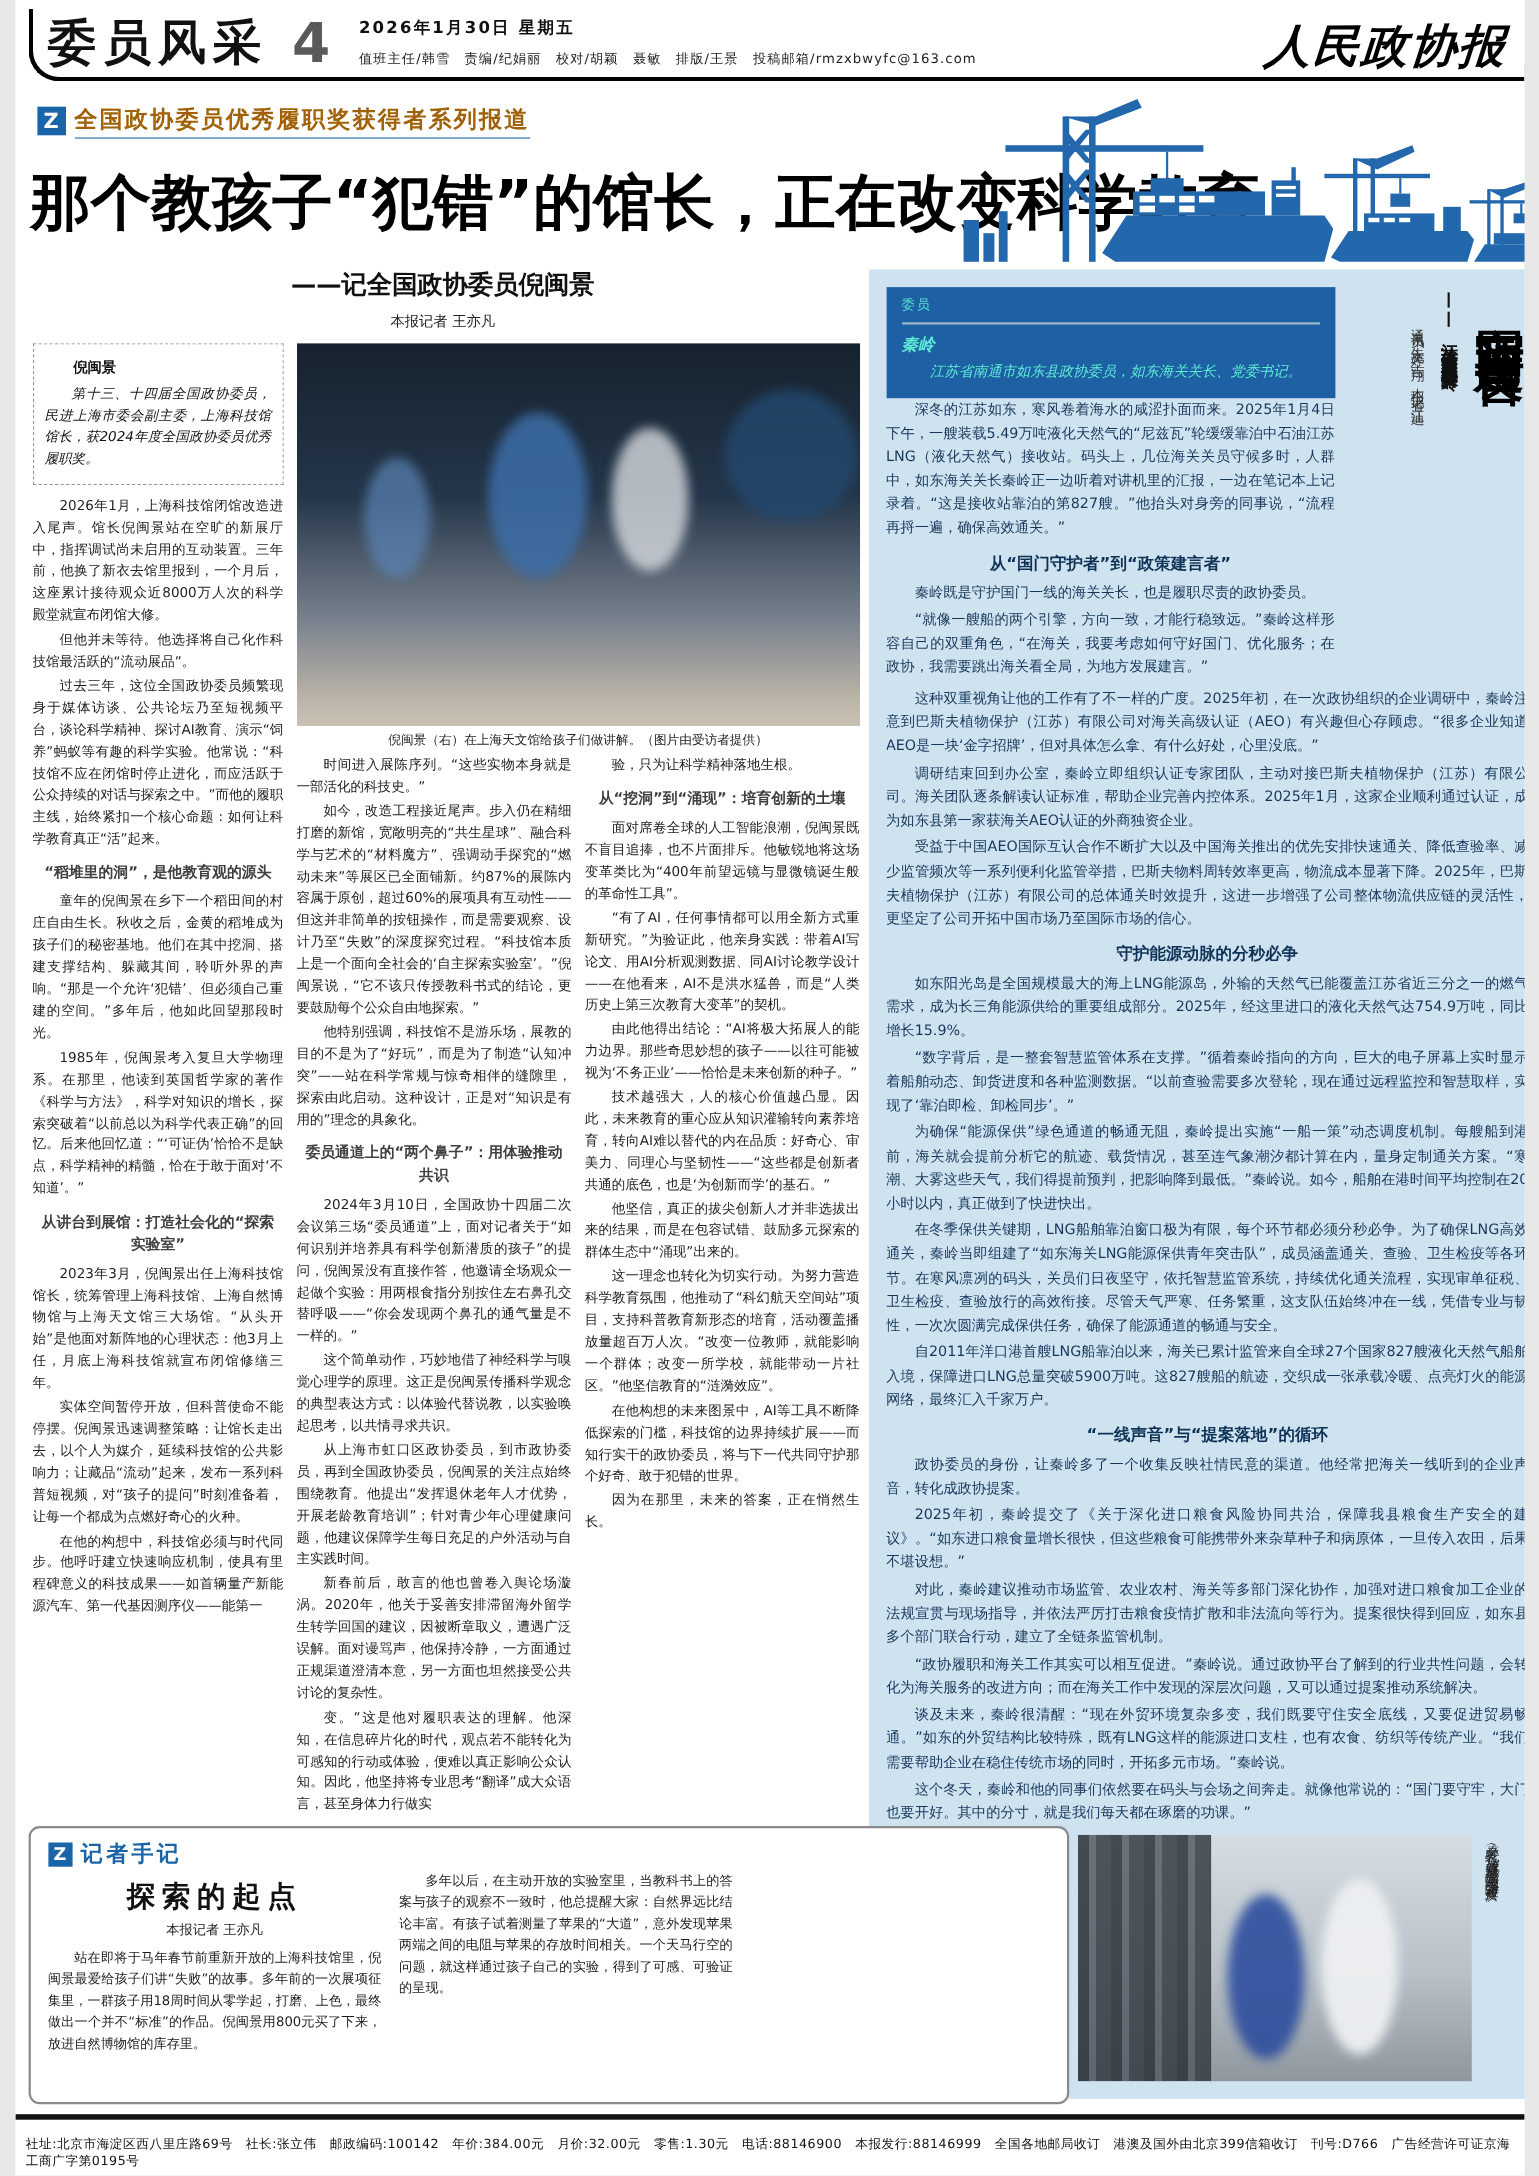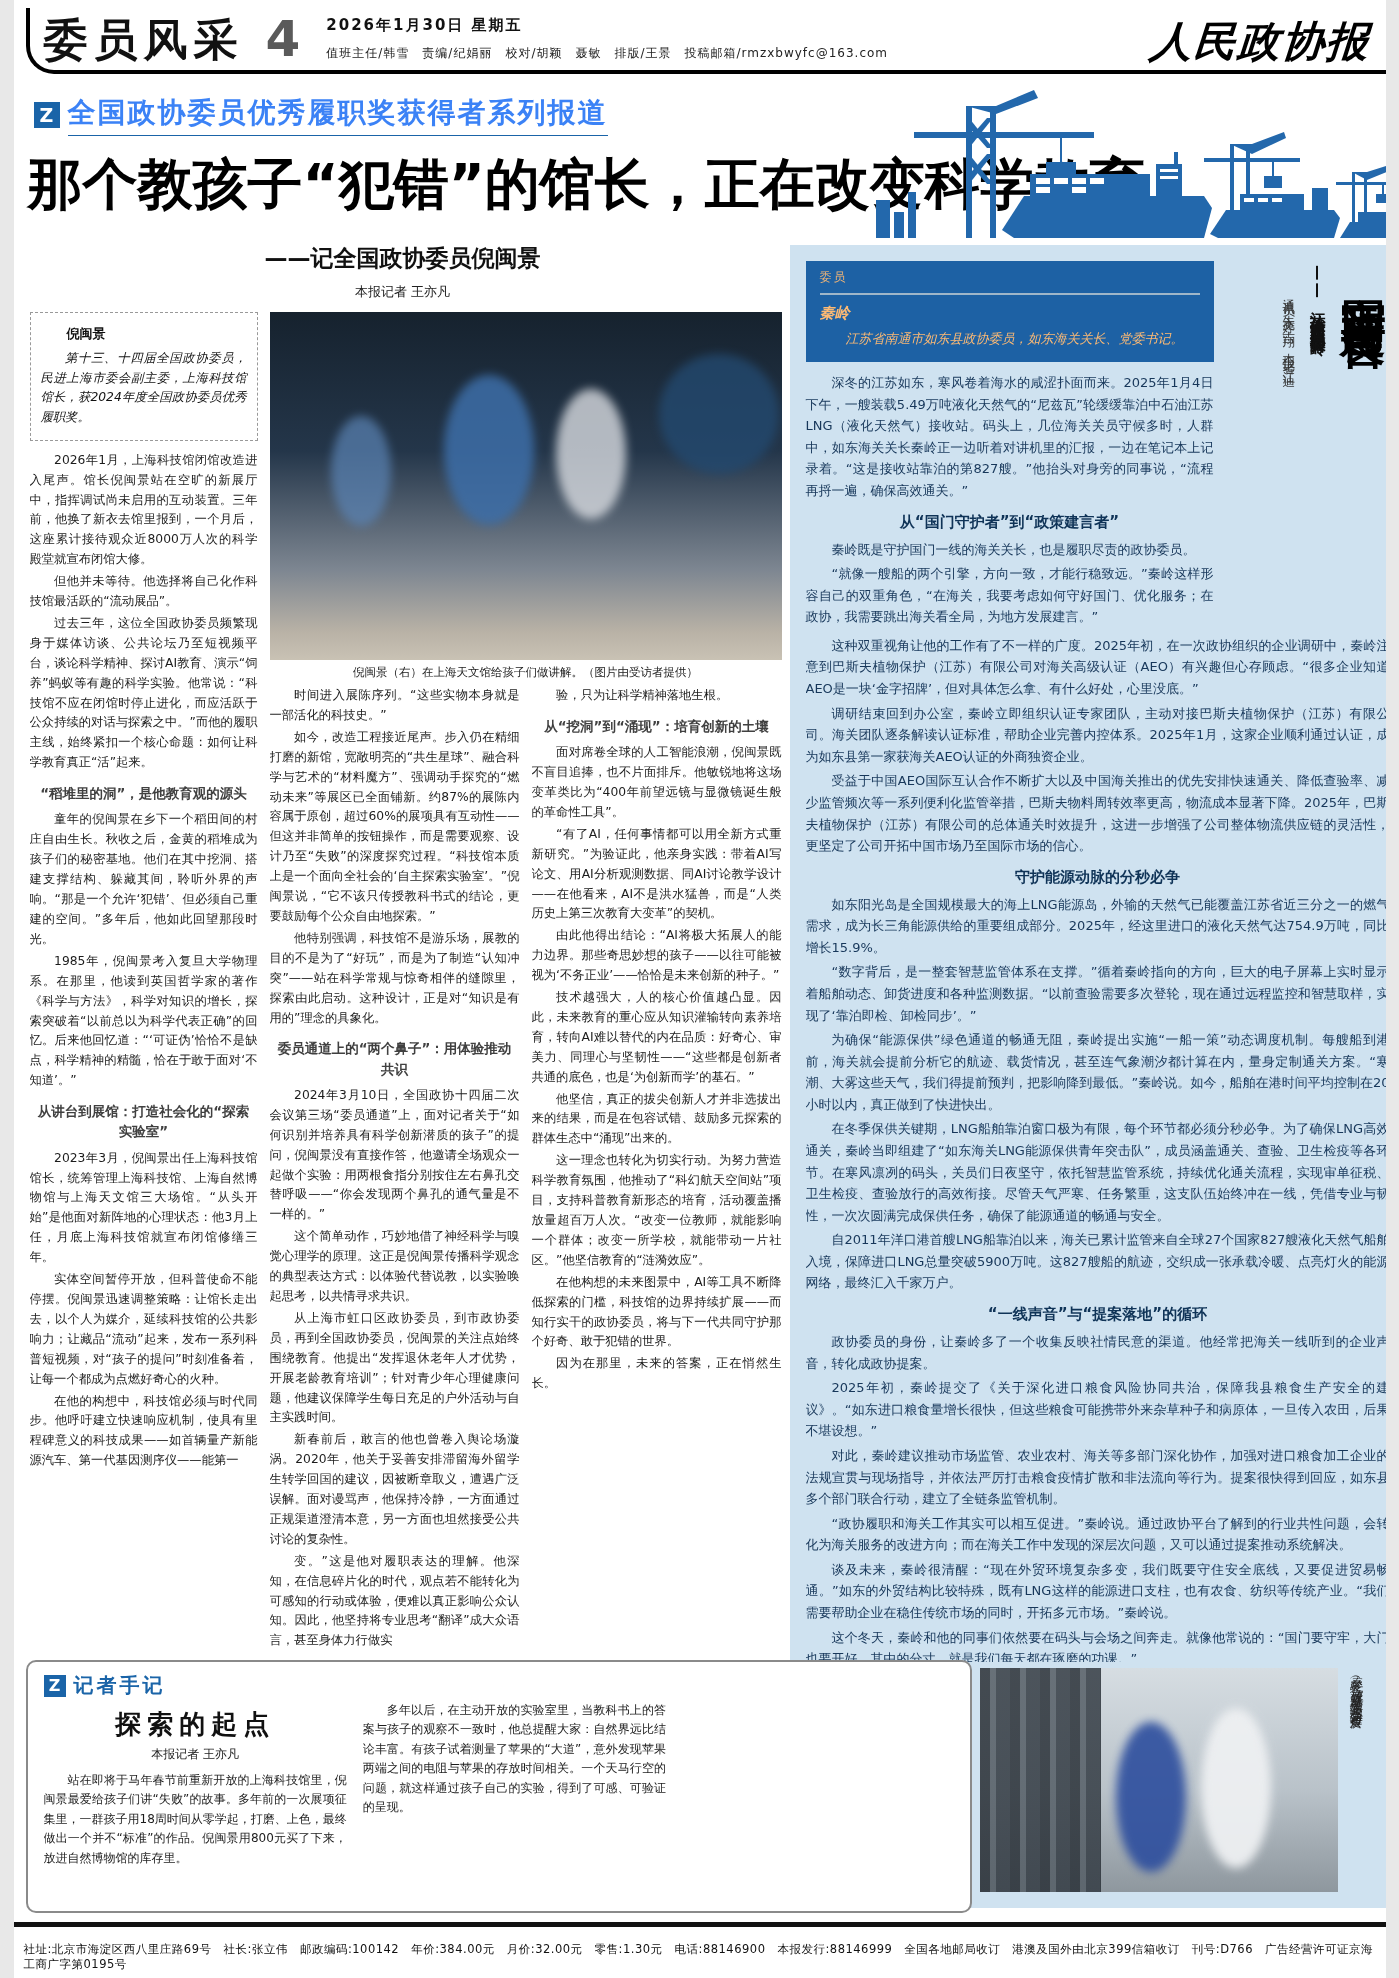--- a/index.html
+++ b/index.html
@@ -16,21 +16,21 @@
   .mast-date-block { padding-top:6px; }
   .mast-date { font-size:15px; font-weight:bold; letter-spacing:2px; }
   .mast-staff { font-size:12px; margin-top:10px; color:#222; letter-spacing:1px; }
   .mast-paper { margin-left:auto; font-family:"DejaVu Serif", serif; font-style:italic; font-weight:bold;
     font-size:42px; padding-top:4px; letter-spacing:2px; color:#000; transform:skewX(-4deg); }
 
   
   .series-banner { position:absolute; left:20px; top:94px; display:flex; align-items:center; gap:8px; }
   .z-box { width:26px; height:26px; background:#1a64a8; color:#fff; font-weight:bold; font-size:19px;
     display:flex; align-items:center; justify-content:center; }
-  .series-label { color:#3b82f6; font-size:28px; font-weight:bold; letter-spacing:2px;
+  .series-label { color:#a16207; font-size:21px; font-weight:bold; letter-spacing:2px;
     border-bottom:1px solid #1a64a8; padding-bottom:3px; }
   .headline { position:absolute; left:14px; top:148px; width:1160px; font-size:55px; font-weight:bold;
     letter-spacing:0px; color:#000; white-space:nowrap; }
   .subhead { position:absolute; left:14px; top:243px; width:750px; text-align:center; font-size:23px; font-weight:bold; }
   .top-byline { position:absolute; left:14px; top:283px; width:750px; text-align:center; font-size:13px; color:#222; }
 
   
   .article { position:absolute; left:16px; top:312px; width:752px; height:1342px; display:flex; gap:12px; overflow:hidden; }
   .col1 { width:228px; flex:none; overflow:hidden; }
   .col23 { flex:1; display:flex; flex-direction:column; overflow:hidden; }
@@ -51,21 +51,21 @@
   .sidebar-box { position:absolute; left:776px; top:245px; width:616px; height:1663px;
     background:#cfe2f0; padding:16px; display:flex; flex-direction:column; overflow:hidden; }
   .sb-right-rule { position:absolute; left:1390px; top:94px; width:3px; height:1814px; background:#1b5fa8; }
   .sb-top { display:flex; gap:8px; }
   .sb-top-left { width:408px; flex:none; }
   .sb-top-right { flex:1; display:flex; flex-direction:row; justify-content:flex-end; gap:10px; height:340px; }
   .vert { writing-mode:vertical-rl; }
   .sb-vbyline { font-size:12.5px; color:#333; letter-spacing:3px; padding-top:28px; }
   .sb-vsubtitle { font-size:15.5px; font-weight:bold; color:#111; letter-spacing:2px; padding-top:4px; }
   .sb-vtitle { font-size:45px; font-weight:bold; color:#000; letter-spacing:4px; line-height:1.15; }
-  .member-box { background:#1d61a4; color:#fdba74; padding:8px 14px 12px; margin-bottom:10px; }
+  .member-box { background:#1d61a4; color:#5eead4; padding:8px 14px 12px; }
   .member-tag { font-size:12px; opacity:.95; letter-spacing:2px; }
   .member-rule { height:2px; background:#9fb6c9; margin:7px 0 9px; }
   .member-name { font-size:15px; font-weight:bold; margin-bottom:5px; font-style:italic; }
   .member-bio { font-size:13px; line-height:1.7; font-style:italic; text-indent:2em; text-align:justify; }
   .sb-para { font-size:13px; line-height:1.66; text-align:justify; text-indent:2em; color:#17375a; margin-bottom:3px; }
   .sb-head { font-size:15px; font-weight:bold; text-align:center; color:#0f3357; margin:11px 0 7px; }
   .sb-body { flex:1; overflow:hidden; margin-top:4px; }
   .sb-photo-row { flex:none; display:flex; margin-top:6px; padding-left:174px; }
   .sb-photo { width:358px; height:224px; position:relative; overflow:hidden;
     background:linear-gradient(180deg,#d6dde2 0%,#b9c2c9 55%,#8e979e 100%); }

